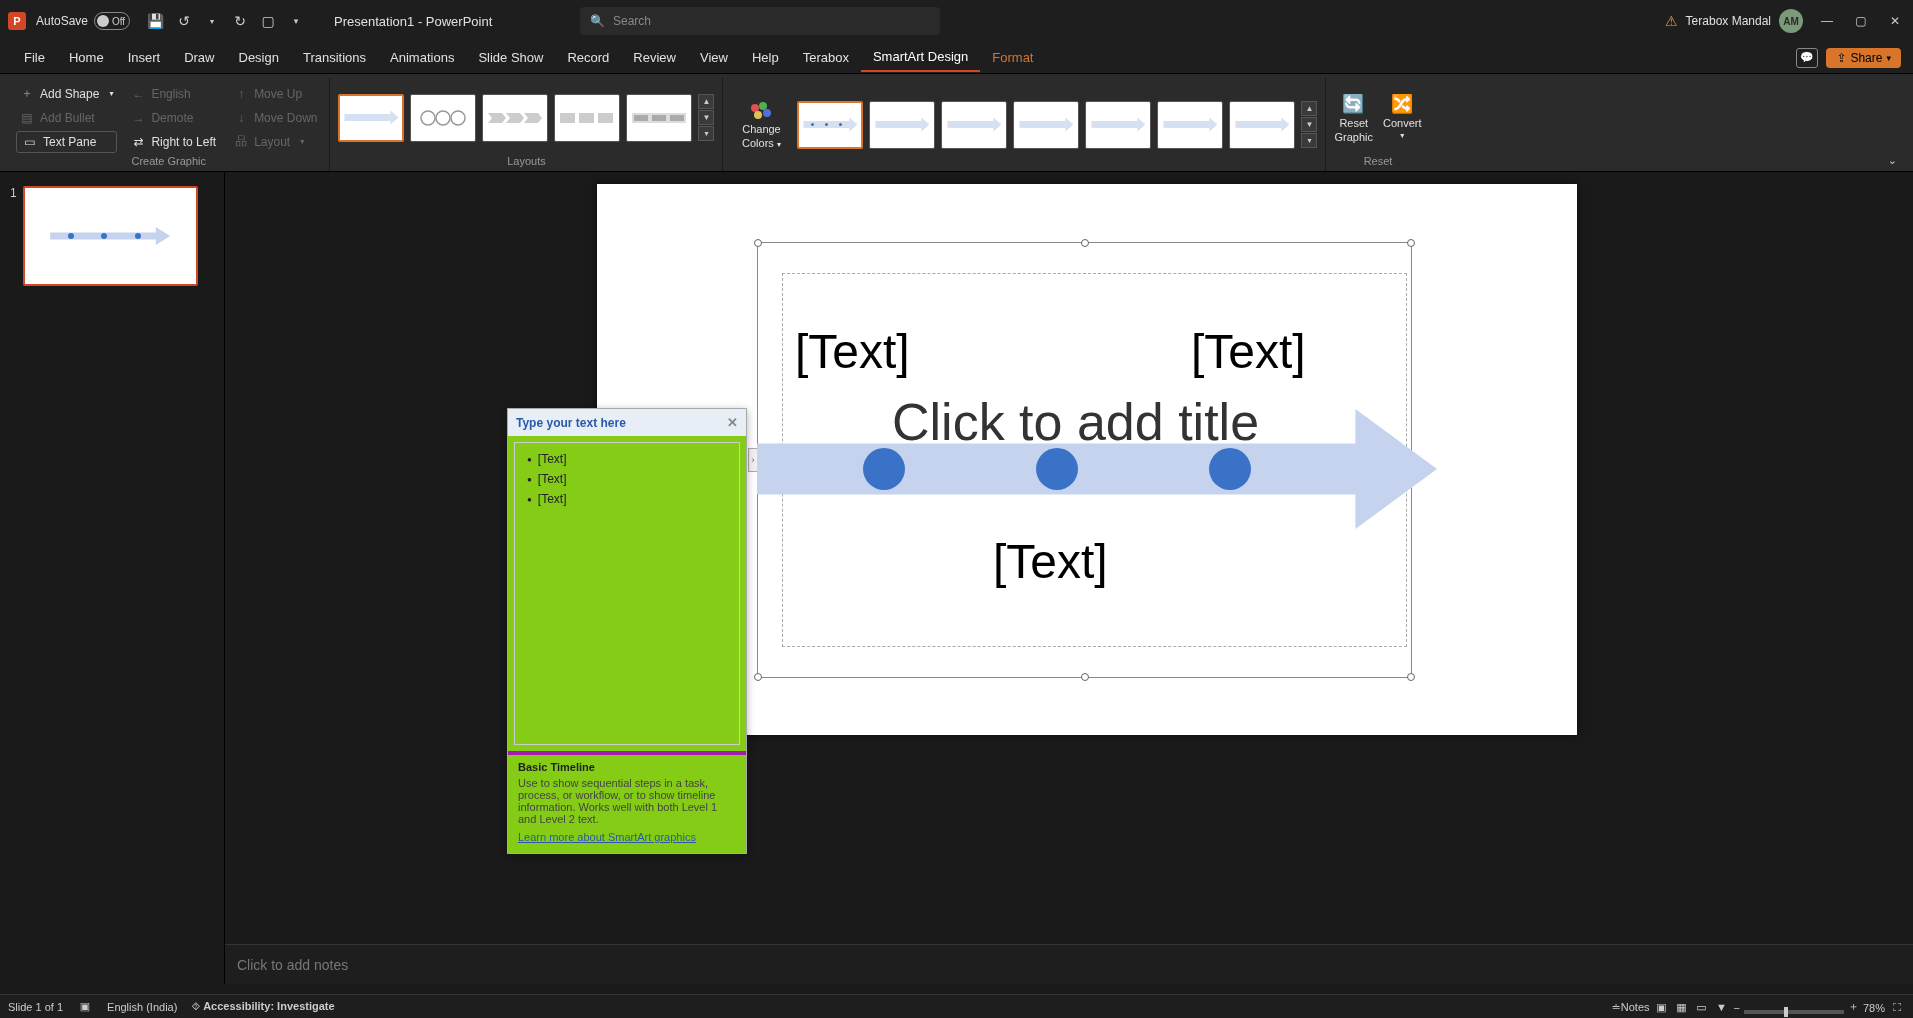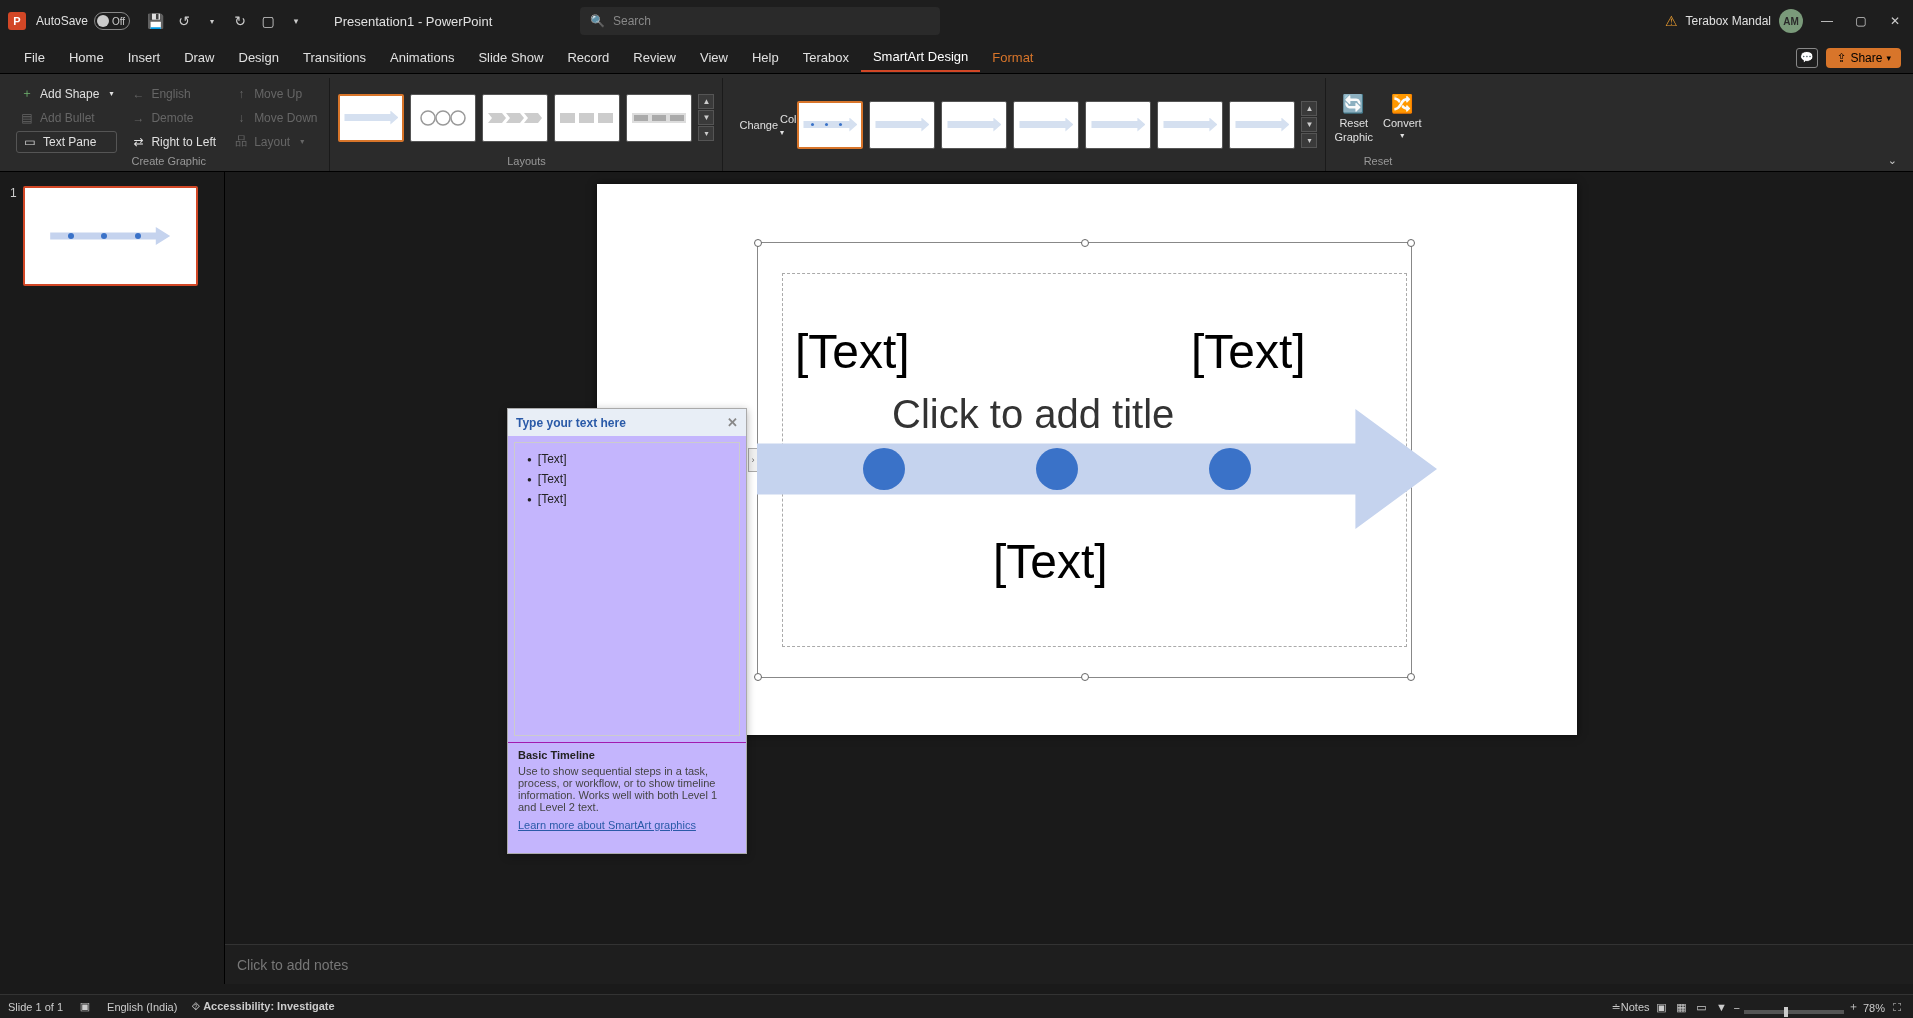--- a/index.html
+++ b/index.html
@@ -47,21 +47,21 @@
 
 .gallery { display: flex; align-items: center; gap: 6px; }
 .gal-item { width: 66px; height: 48px; background: #fff; border: 1px solid #555; border-radius: 2px; display: flex; align-items: center; justify-content: center; }
 .gal-item.selected { border: 2px solid #d8752a; }
 .gal-scroll { display: flex; flex-direction: column; gap: 1px; }
 .gal-sbtn { width: 16px; height: 15px; background: #3a3a3a; border: 1px solid #555; display: flex; align-items: center; justify-content: center; font-size: 8px; color: #ccc; }
 
 .gal-inner-arrow { width: 54px; height: 14px; background: #d5e0f0; clip-path: polygon(0 25%, 85% 25%, 85% 0, 100% 50%, 85% 100%, 85% 75%, 0 75%); position: relative; }
 
 
-.cc-btn { display: flex; flex-direction: row; align-items: center; gap: 2px; padding: 2px 6px; font-size: 11px; width: 60px; }
+.cc-btn { display: flex; flex-direction: column; align-items: center; gap: 2px; padding: 2px 6px; font-size: 11px; width: 60px; justify-content: center; }
 .cc-icon { width: 28px; height: 20px; }
 
 
 
 
 .reset-btns { display: flex; gap: 10px; }
 .reset-btn { display: flex; flex-direction: column; align-items: center; gap: 2px; font-size: 11px; }
 .reset-icon { width: 28px; height: 22px; display: flex; align-items: center; justify-content: center; font-size: 18px; }
 .ribbon-collapse { margin-left: auto; align-self: flex-end; padding: 4px 8px; color: #ccc; font-size: 11px; }
 
@@ -86,30 +86,30 @@
 .sel-inner { position: absolute; left: 24px; top: 30px; right: 4px; bottom: 30px; border: 1px dashed #aaa; }
 .sel-tab { position: absolute; left: -10px; top: 50%; margin-top: -12px; width: 10px; height: 24px; background: #f0f0f0; border: 1px solid #aaa; display: flex; align-items: center; justify-content: center; font-size: 9px; color: #666; }
 
 
 .sa-arrow { position: absolute; left: 160px; top: 210px; width: 680px; height: 150px; background: #c5d3ee; clip-path: polygon(0 33%, 88% 33%, 88% 10%, 100% 50%, 88% 90%, 88% 67%, 0 67%); display: flex; align-items: center; justify-content: space-around; padding-left: 40px; padding-right: 120px; z-index: 1; }
 .sa-dot { width: 42px; height: 42px; background: #3a72c8; border-radius: 50%; }
 .sa-label { position: absolute; font-size: 48px; font-weight: 400; color: #000; z-index: 2; }
 .sa-l1 { left: 198px; top: 140px; }
 .sa-l2 { left: 594px; top: 140px; }
 .sa-l3 { left: 396px; top: 350px; }
-.sa-title-hint { position: absolute; left: 295px; top: 208px; font-size: 40px; color: #333; z-index: 0; white-space: nowrap; overflow: hidden; width: 400px; }
-
-
-.text-pane { position: absolute; left: 282px; top: 236px; width: 240px; height: 446px; background: #c4b5fd; border: 1px solid #aaa; box-shadow: 0 2px 8px rgba(0,0,0,0.3); display: flex; flex-direction: column; z-index: 10; color: #333; font-size: 12px; }
+.sa-title-hint { position: absolute; left: 295px; top: 208px; font-size: 52px; color: #333; z-index: 0; white-space: nowrap; overflow: hidden; width: 400px; }
+
+
+.text-pane { position: absolute; left: 282px; top: 236px; width: 240px; height: 446px; background: #84cc16; border: 1px solid #aaa; box-shadow: 0 2px 8px rgba(0,0,0,0.3); display: flex; flex-direction: column; z-index: 10; color: #333; font-size: 12px; }
 .tp-header { background: #e8eef6; padding: 6px 8px; color: #2a5aa8; font-weight: 600; font-size: 12px; display: flex; justify-content: space-between; align-items: center; }
 .tp-close { color: #888; font-size: 13px; }
 .tp-body { flex: 1; border: 1px solid #ccc; margin: 6px; padding: 6px 4px; }
 .tp-item { display: flex; align-items: center; gap: 6px; padding: 3px 8px; font-size: 12px; color: #222; }
 .tp-bullet { font-size: 8px; }
-.tp-footer { border-top: 1px solid #a21caf; padding: 6px 10px 22px 10px; font-size: 11px; color: #444; }
+.tp-footer { border-top: 4px solid #a21caf; padding: 6px 10px 10px 10px; font-size: 11px; color: #444; }
 .tp-footer .tpf-title { font-weight: 700; color: #222; margin-bottom: 4px; display: block; }
 .tp-link { color: #2a5aa8; text-decoration: underline; margin-top: 6px; display: inline-block; }
 
 
 .notes-bar { position: absolute; left: 225px; right: 0; bottom: 34px; height: 40px; background: #1e1e1e; border-top: 1px solid #333; display: flex; align-items: center; padding-left: 12px; color: #777; font-size: 14px; }
 
 
 .statusbar { position: absolute; left: 0; right: 0; bottom: 0; height: 24px; background: #1e1e1e; border-top: 1px solid #333; display: flex; align-items: center; padding: 0 8px; font-size: 11px; color: #ccc; gap: 14px; }
 .sb-right { margin-left: auto; display: flex; align-items: flex-end; gap: 4px; }
 .sb-icon { width: 16px; height: 14px; display: flex; align-items: center; justify-content: center; }

